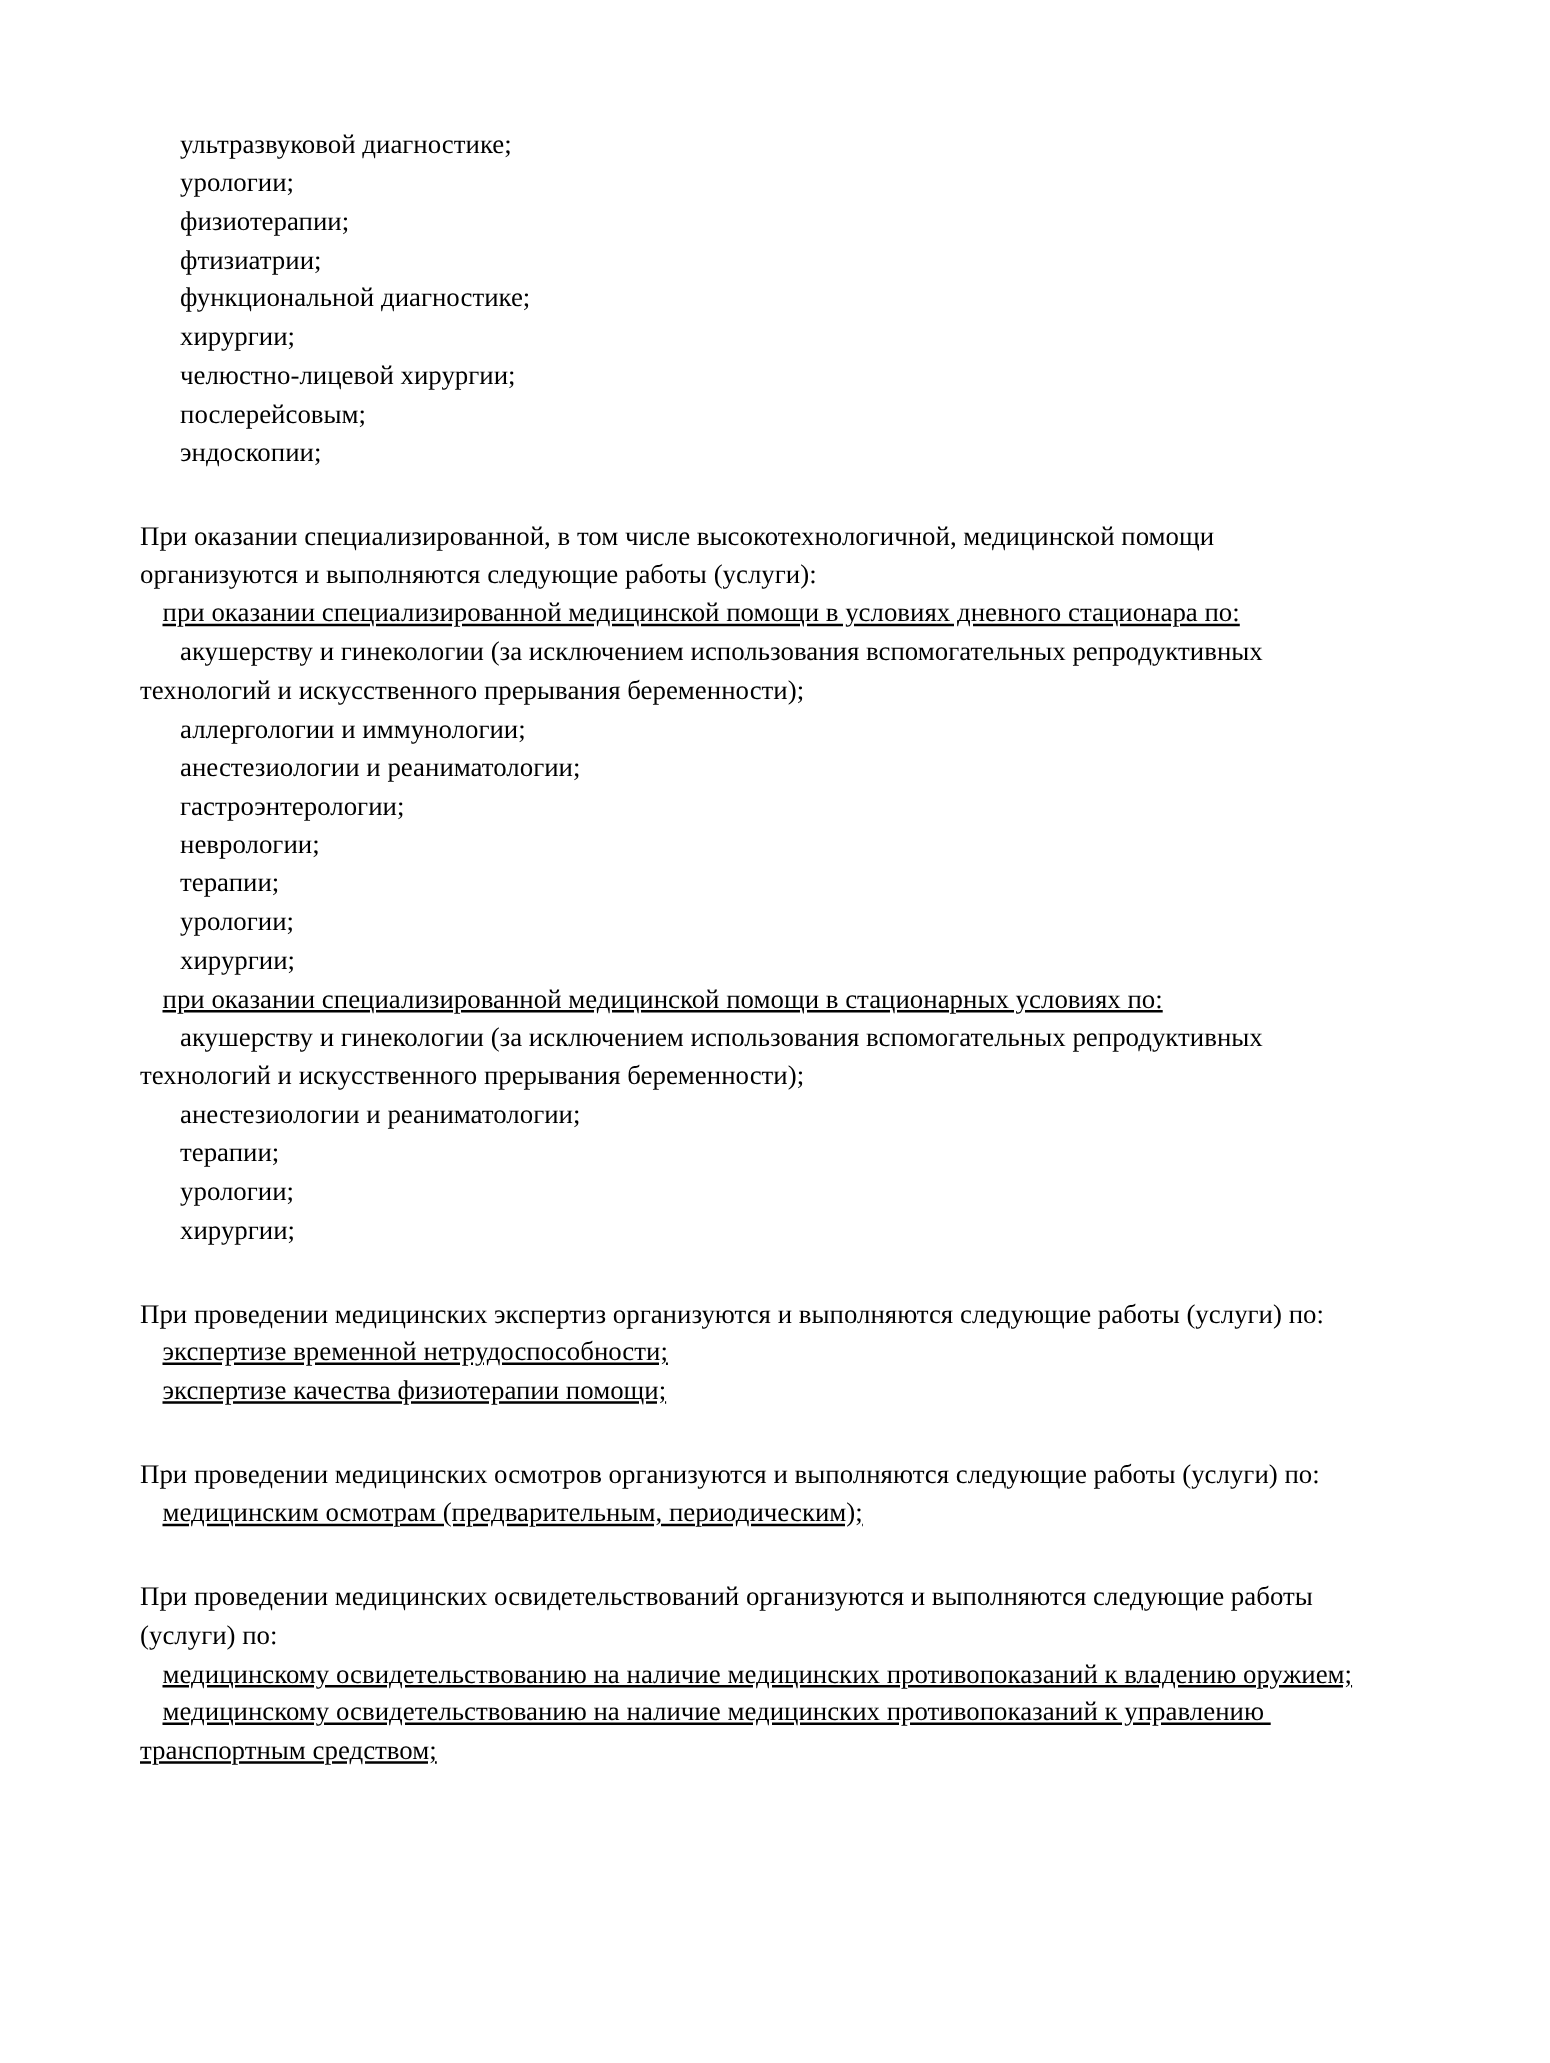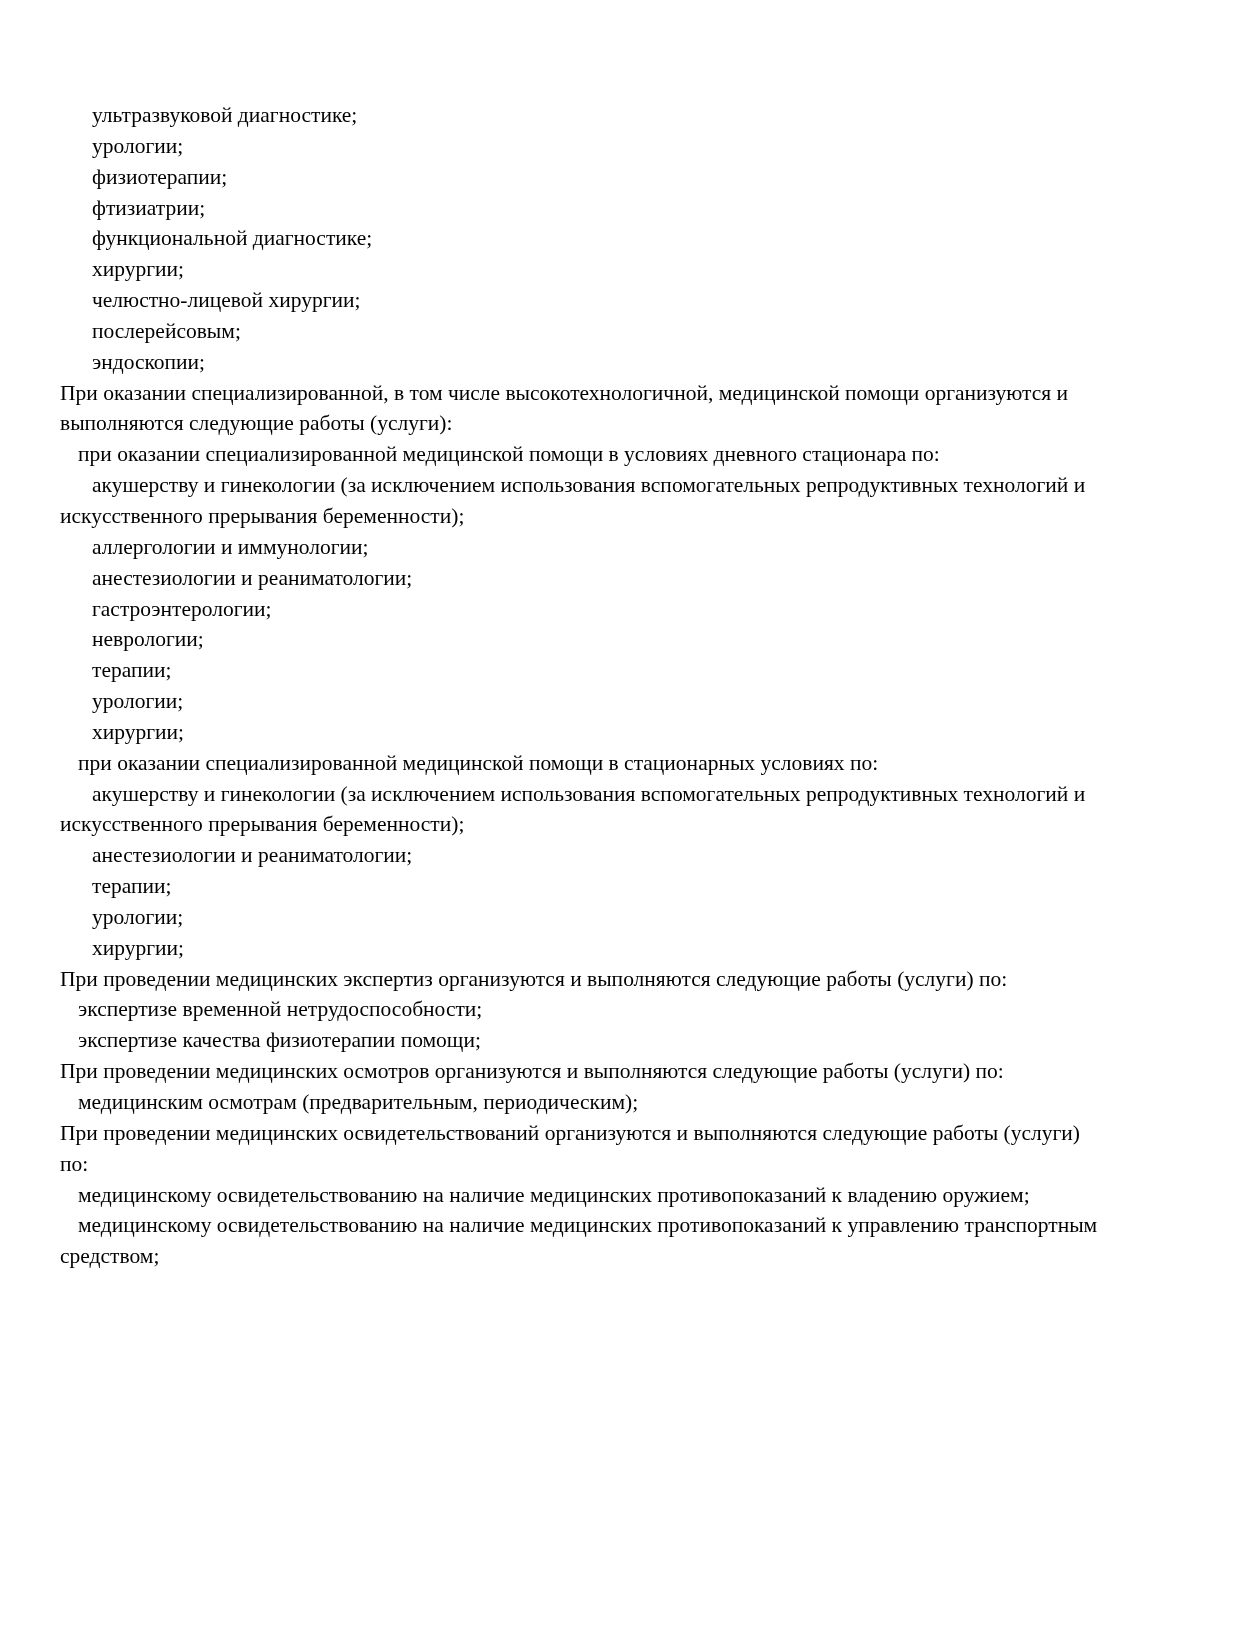--- a/index.html
+++ b/index.html
@@ -10,35 +10,35 @@
   body {
     width: 1240px;
     height: 1650px;
     font-family: "Liberation Serif", "DejaVu Serif", serif;
     color: #000000;
   }
   .page {
     box-sizing: border-box;
     width: 1240px;
     height: 1650px;
-    padding: 100px 140px 0 60px;
+    padding: 100px 140px 0 112px;
     position: relative;
   }
   .doc-body {
     font-size: 21.5px;
     line-height: 1.435;
     text-align: left;
   }
   .para {
     margin: 0;
     white-space: pre-wrap;
   }
   
-  .lvl0 { padding-left: 0; text-indent: 0; }
-  .lvl1 { padding-left: 0; text-indent: 18px; }
+  .lvl0 { padding-left: 0; text-indent: 0; margin-top: 36px; }
+  .lvl1 { padding-left: 0; text-indent: 18px; text-decoration: underline; }
   .lvl2 { padding-left: 0; text-indent: 32px; }
 </style>
 </head>
 <body>
 
 <div class="page">
   <div class="doc-body">
       <p class="para lvl2">ультразвуковой диагностике;</p>
       <p class="para lvl2">урологии;</p>
       <p class="para lvl2">физиотерапии;</p>

